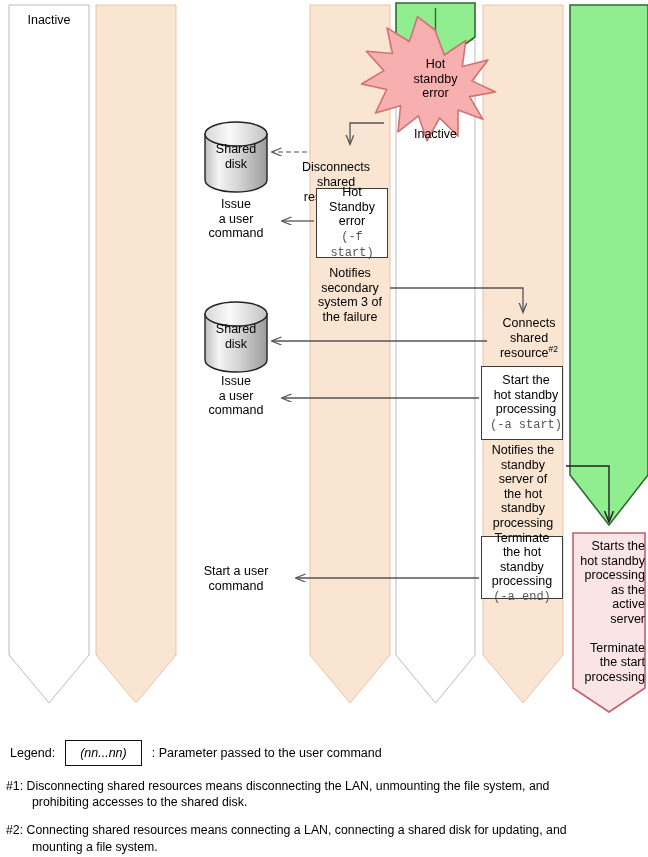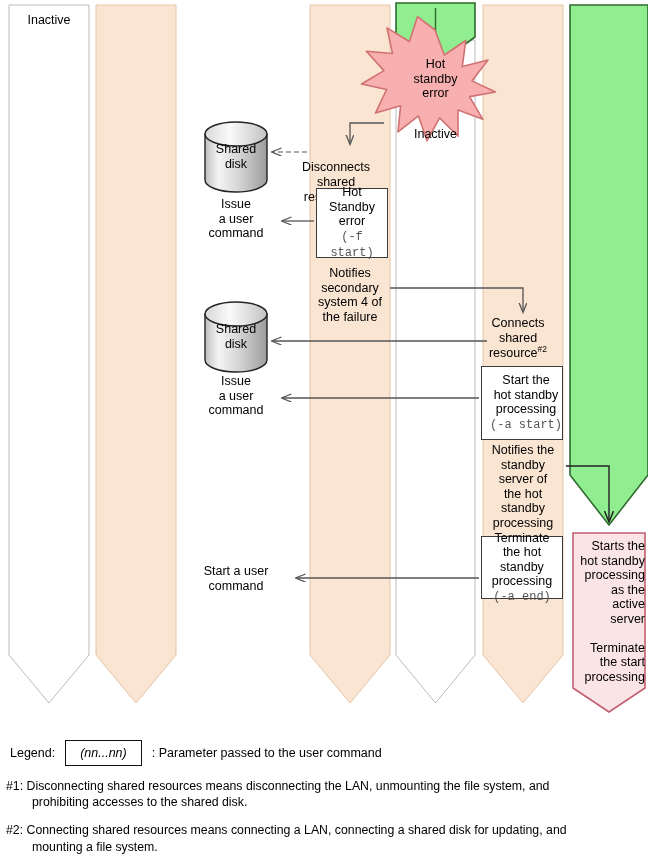--- a/index.html
+++ b/index.html
@@ -125,25 +125,25 @@
 
   <div class="txt" style="left:290px;top:128px;width:92px;margin-top:32px;">
     <span>Disconnects</span><br>
     <span>shared</span><br>
     <span>resources</span><span class="sup">#1</span>
   </div>
 
   <div class="txt" style="left:306px;top:266px;width:88px;">
     <span>Notifies</span><br>
     <span>secondary</span><br>
-    <span>system 4 of</span><br>
+    <span>system 3 of</span><br>
     <span>the failure</span>
   </div>
 
-  <div class="txt" style="left:472px;top:316px;width:92px;">
+  <div class="txt" style="left:483px;top:316px;width:92px;">
     <span>Connects</span><br>
     <span>shared</span><br>
     <span>resource</span><span class="sup">#2</span>
   </div>
 
   <div class="txt" style="left:196px;top:374px;width:80px;">
     <span>Issue</span><br>
     <span>a user</span><br>
     <span>command</span>
   </div>

